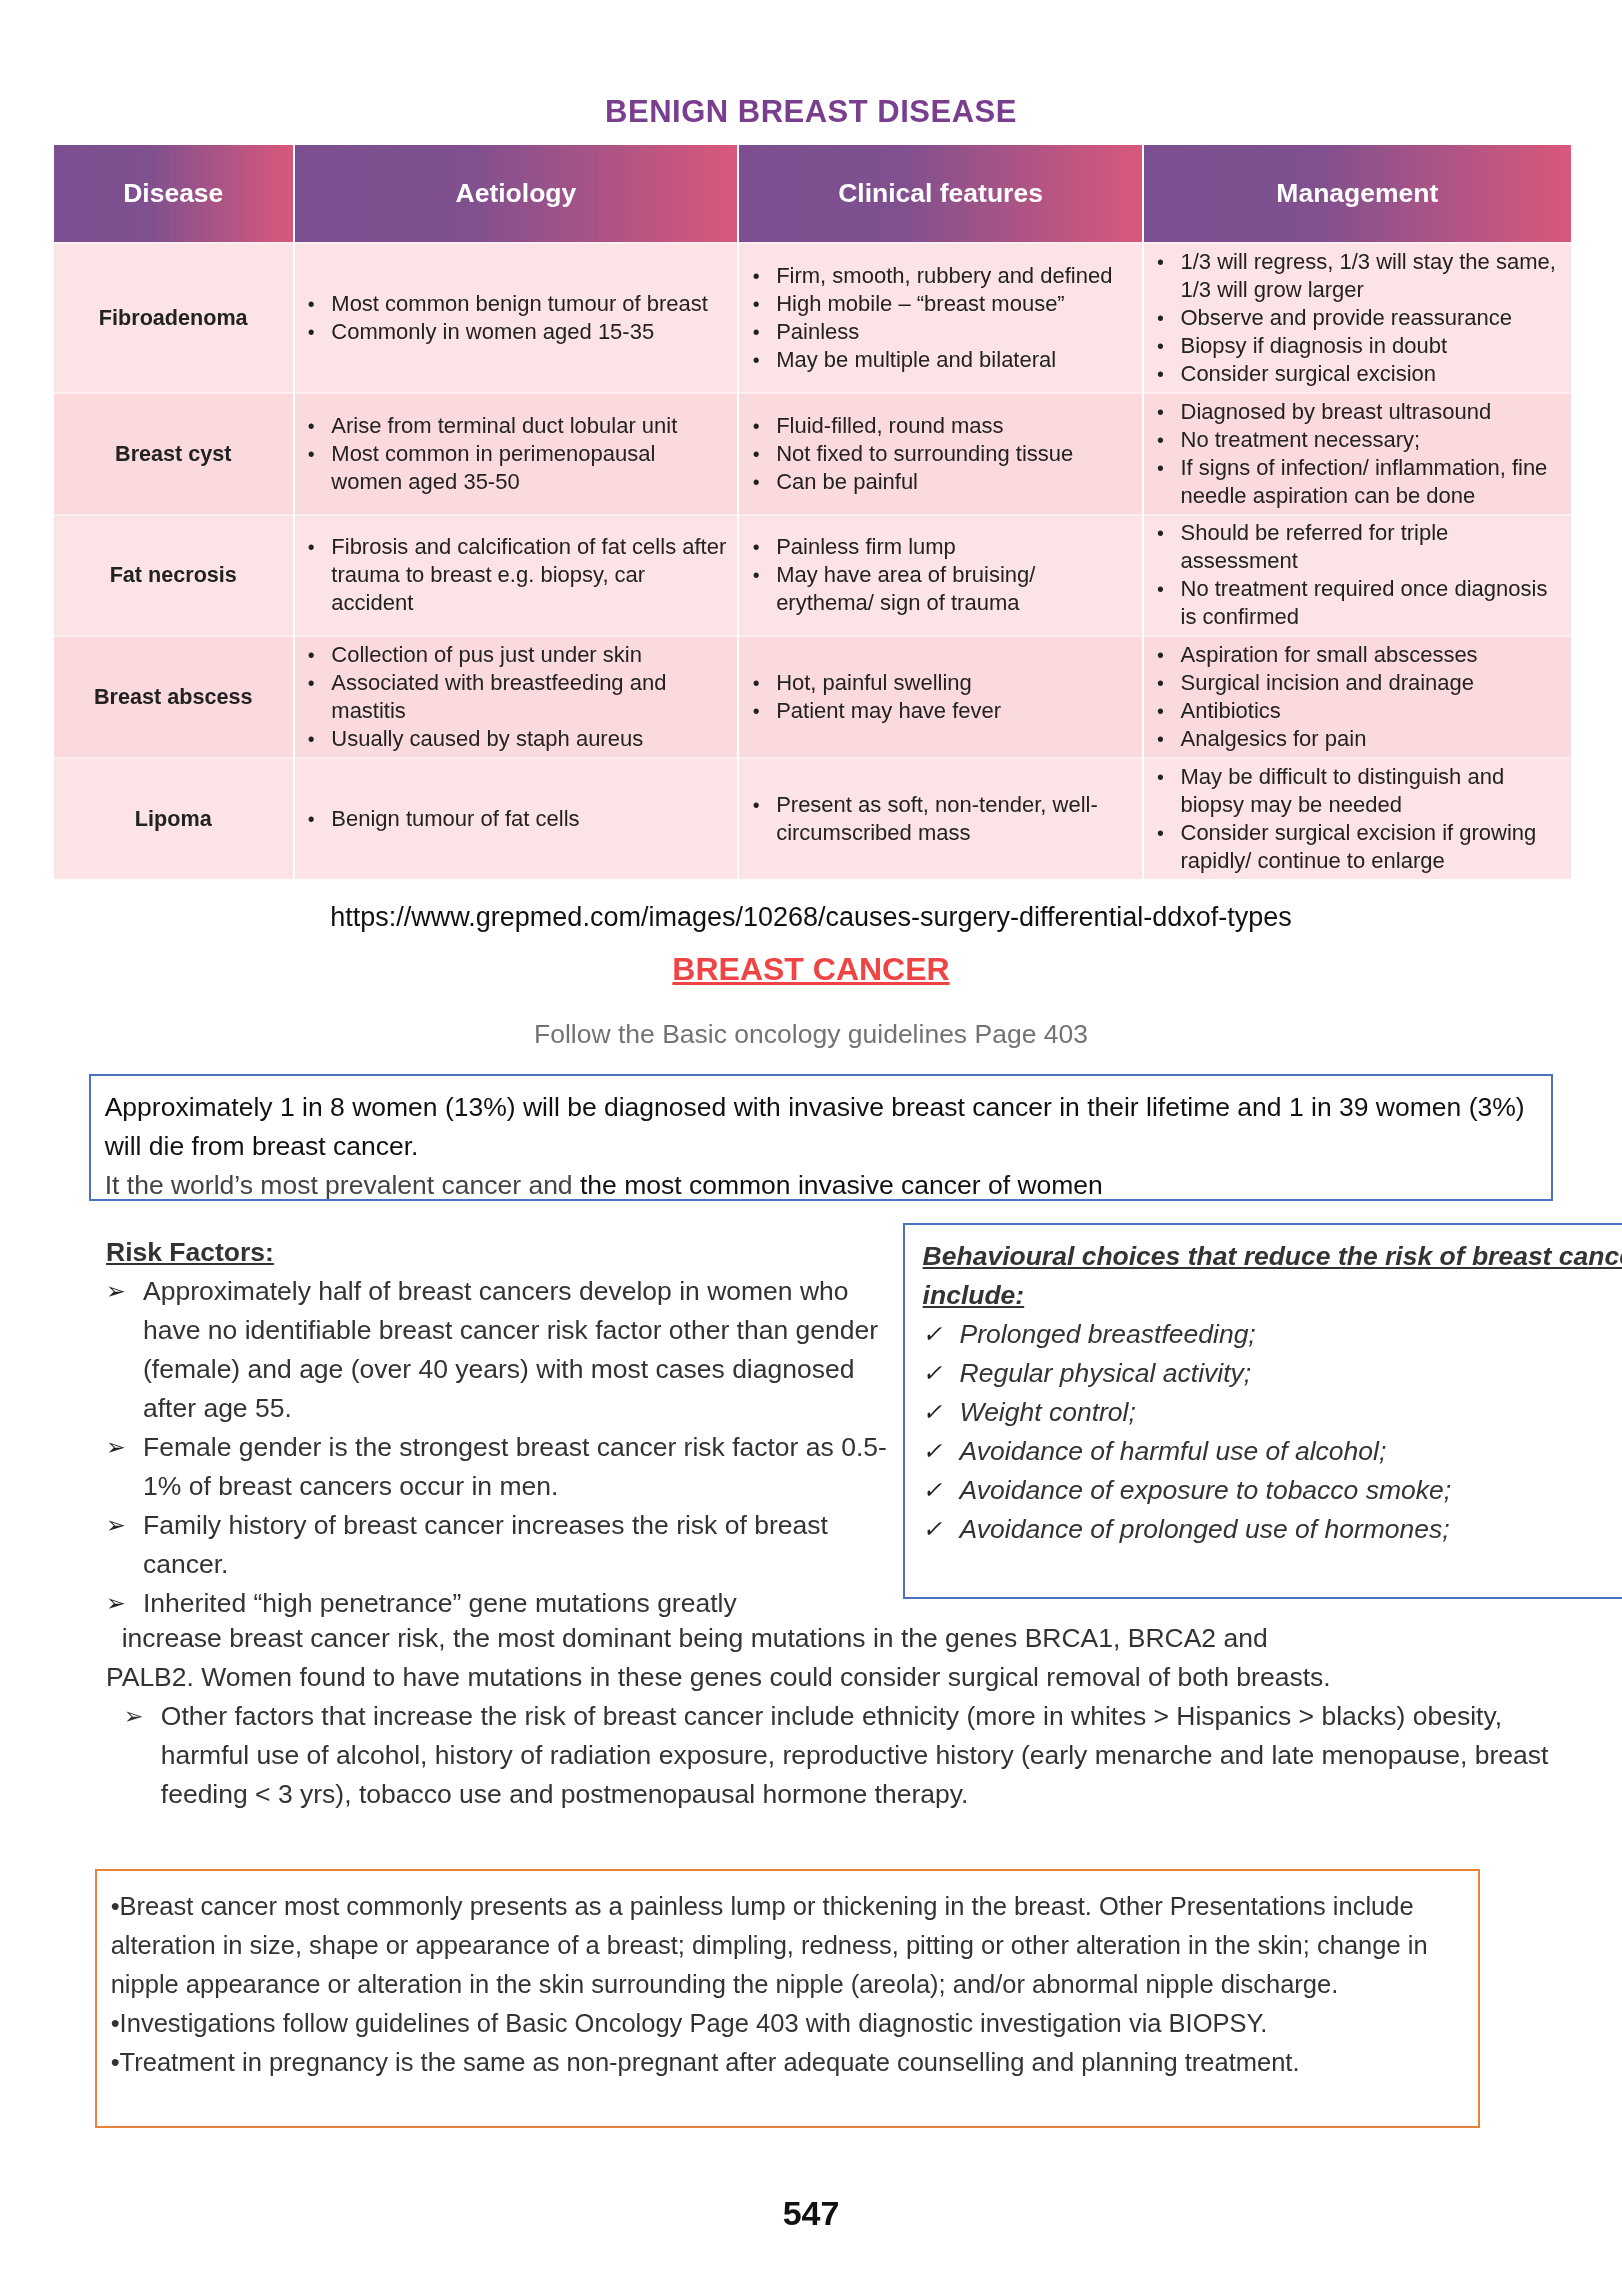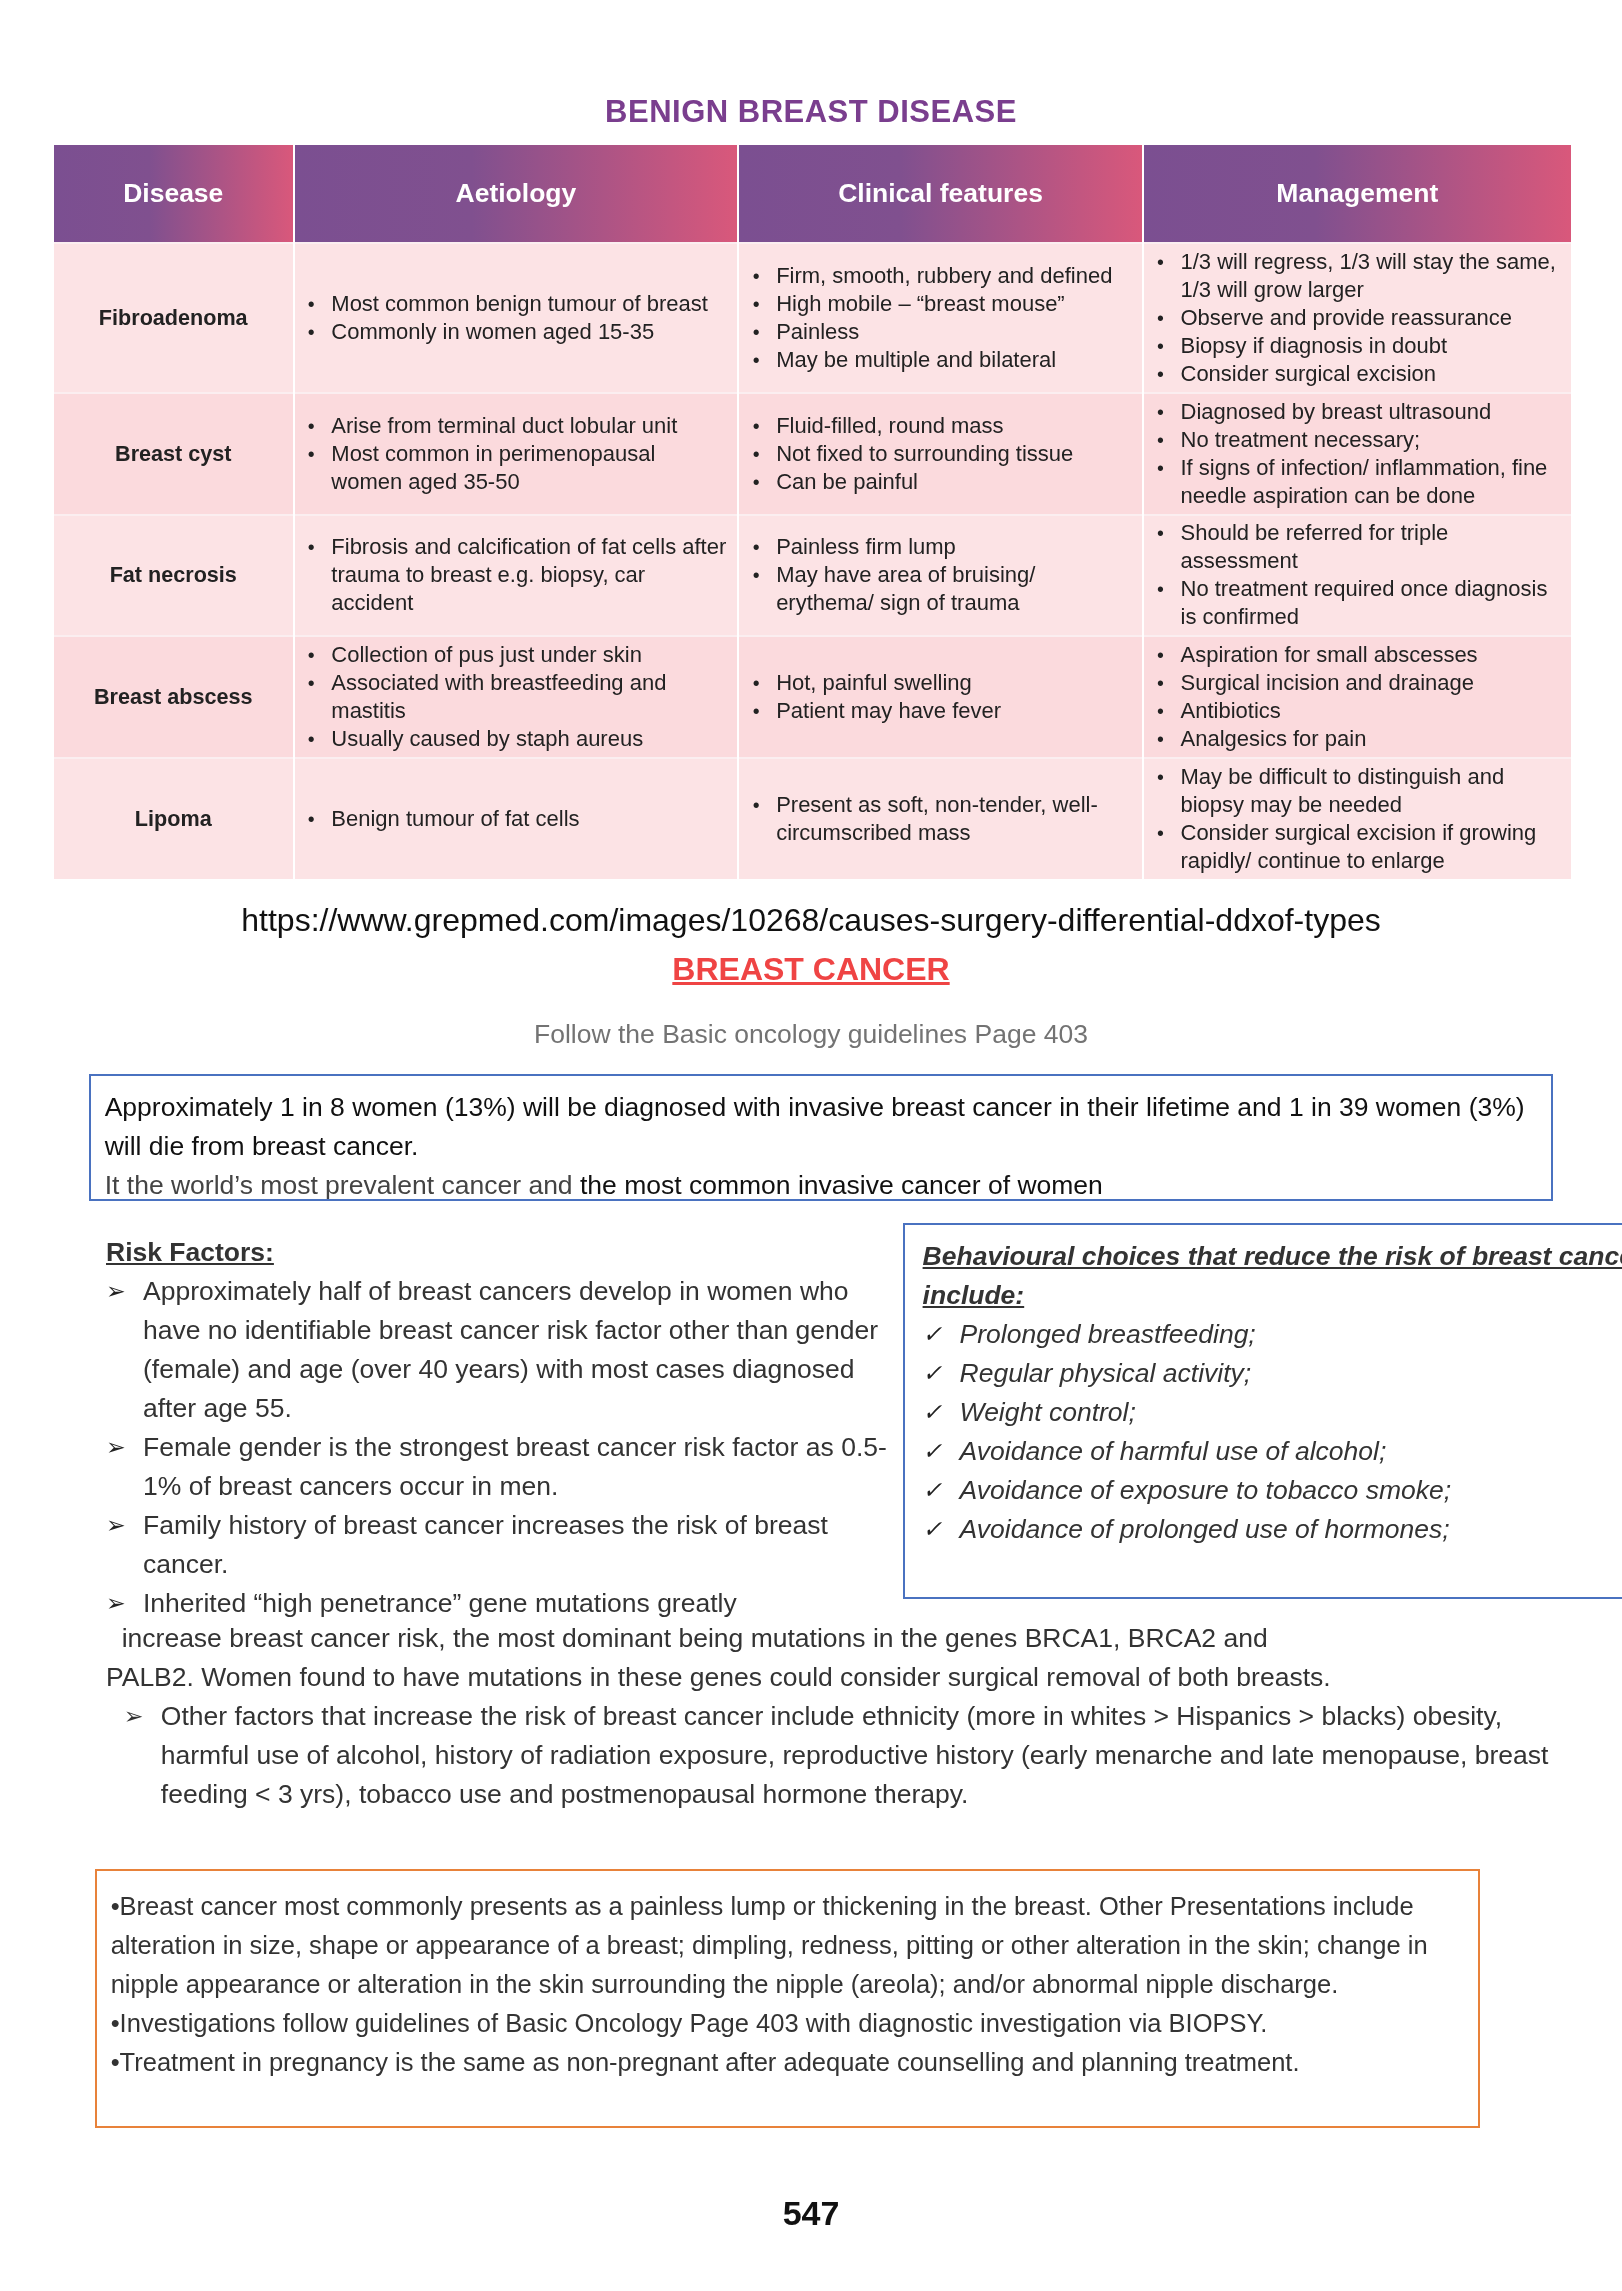--- a/index.html
+++ b/index.html
@@ -12,21 +12,21 @@
   #benign-table th { height:65px; color:#fff; font-size:26.5px; font-weight:bold;
     background:linear-gradient(to right, #7b4f91 0%, #80508f 40%, #d9587b 100%); padding:16px; }
   #benign-table td { font-size:22px; line-height:28px; color:#222; vertical-align:middle; padding:3.9px 7.8px; border-top:2.9px solid #fbeef0; }
   #benign-table tr.odd td { background:#fce3e5; }
   #benign-table tr.even td { background:#fbdadd; }
   #benign-table td.disease { text-align:center; font-weight:bold; font-size:21.6px; }
   #benign-table ul { margin:0; padding:0 0 0 29px; list-style:none; }
   #benign-table li { position:relative; }
   #benign-table li::before { content:"•"; position:absolute; left:-23.5px; font-size:19.6px; }
 
-  #source-url { position:absolute; top:902px; left:0; width:1622px; text-align:center; font-family:"Liberation Sans", sans-serif; font-size:32px; color:#111; }
+  #source-url { position:absolute; top:902px; left:0; width:1622px; text-align:center; font-family:"Liberation Sans", sans-serif; font-size:27px; color:#111; }
   #cancer-title { position:absolute; top:951px; left:0; width:1622px; text-align:center; font-family:"Liberation Sans", sans-serif; font-weight:bold; font-size:32px; color:#ef4444; text-decoration:underline; }
   #follow-note { position:absolute; top:1019px; left:0; width:1622px; text-align:center; font-family:"Liberation Sans", sans-serif; font-size:26.5px; color:#737373; }
 
   #stats-box { position:absolute; top:1074px; left:89px; width:1464px; height:127px; border:2.9px solid #4a72c0; box-sizing:border-box; padding:11.8px 13.7px; font-family:"Liberation Sans", sans-serif; font-size:26.5px; line-height:39px; color:#111; }
   #stats-box .line3a { color:#444; }
 
   #risk-section { position:absolute; top:1233px; left:106px; width:784px; font-family:"Liberation Sans", sans-serif; font-size:26.5px; line-height:39px; color:#333; }
   #risk-heading { font-weight:bold; text-decoration:underline; color:#333; }
   .arrow-list { list-style:none; margin:0; padding:0; }
   .arrow-list li { position:relative; padding-left:37px; }

